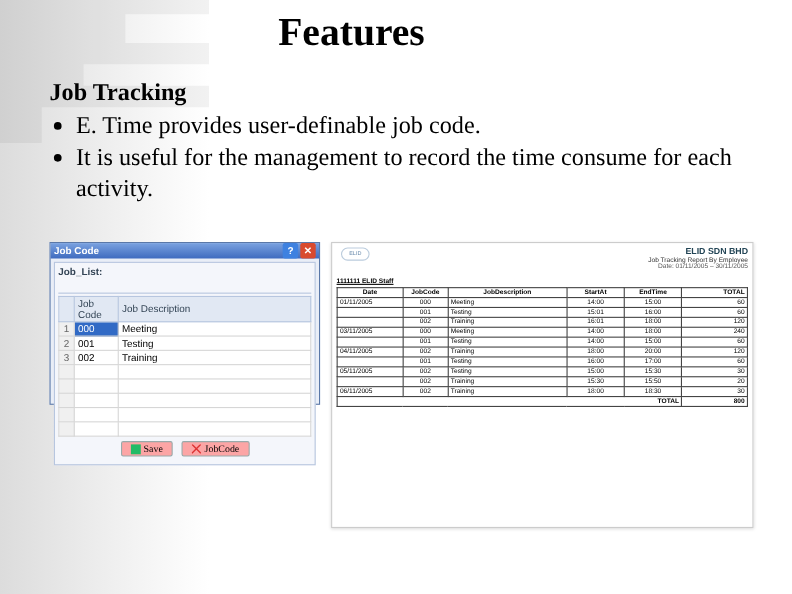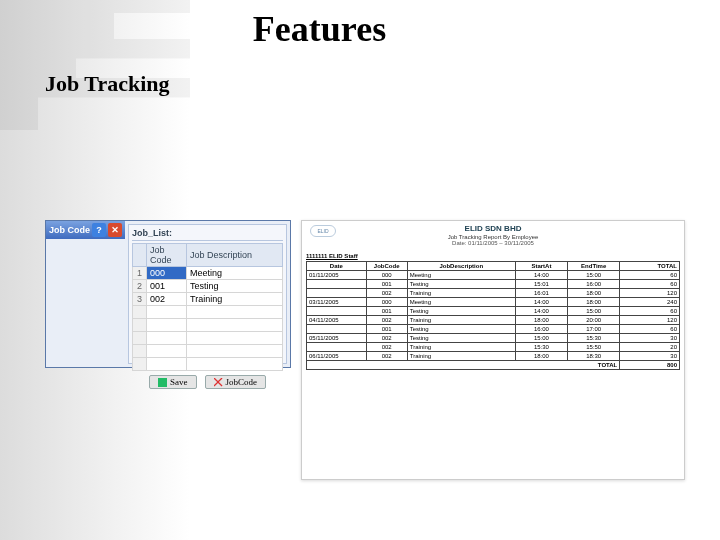--- a/index.html
+++ b/index.html
@@ -7,42 +7,42 @@
   .slide{width:720px;height:540px;position:relative;background:#fff;overflow:hidden}
   .bg-grad{position:absolute;left:0;top:0;width:190px;height:540px;background:linear-gradient(to right,#dcdcdc 0%,#f5f5f5 70%,#fff 100%);z-index:0}
   .decor{position:absolute;left:0;top:0;width:190px;height:130px;z-index:1;background:#000;clip-path:polygon(0 0,100% 0,100% 10%,60% 10%,60% 30%,100% 30%,100% 45%,40% 45%,40% 60%,100% 60%,100% 75%,20% 75%,20% 100%,0 100%);opacity:.05}
   .title{position:absolute;top:8px;left:0;width:639px;text-align:center;font-size:36px;font-weight:bold;z-index:3}
   .body{position:absolute;top:70px;left:45px;width:640px;z-index:3;font-size:22px;line-height:1.25}
   .subhead{font-weight:bold;margin-bottom:2px}
   ul.bullets{margin:0;padding-left:24px}
   ul.bullets li{margin-bottom:2px}
   .figs{position:absolute;top:220px;left:45px;width:640px;height:260px;z-index:3;display:flex;gap:10px}
   
-  .dlg{width:246px;height:148px;border:1px solid #5a78a8;background:#e9eef7;font-family:Tahoma,Arial,sans-serif;font-size:9px;display:flex;}
+  .dlg{width:246px;height:148px;border:1px solid #5a78a8;background:#e9eef7;font-family:Tahoma,Arial,sans-serif;font-size:9px;display:flex;flex-direction:column}
   .dlg-titlebar{height:18px;background:linear-gradient(#7aa2e0,#3f6bbf);color:#fff;display:flex;align-items:center;padding:0 3px;font-weight:bold}
   .dlg-titlebar .t{flex:1}
   .dlg-titlebar .btn{width:14px;height:14px;border-radius:2px;margin-left:2px;display:flex;align-items:center;justify-content:center}
   .btn.help{background:#3e81e0;color:#fff}
   .btn.close{background:#d94a2e;color:#fff}
   .dlg-body{flex:1;background:#f4f6fb;border:1px solid #b7c6df;margin:3px;padding:3px;display:flex;flex-direction:column}
-  .dlg-caption{font-weight:bold;color:#345;border-bottom:1px solid #b7c6df;padding-bottom:2px;margin-bottom:2px}
+  .dlg-caption{font-weight:bold;color:#345;border-bottom:1px solid #b7c6df;padding-bottom:14px;margin-bottom:2px}
   table.grid{width:100%;border-collapse:collapse;background:#fff}
   table.grid th{background:#e1e8f3;border:1px solid #b7c6df;font-weight:normal;text-align:left;padding:1px 3px;color:#345}
   table.grid td{border:1px solid #d6d6d6;padding:1px 3px;height:13px}
   table.grid td.rownum{width:14px;text-align:center;background:#f0f0f0;color:#666}
   table.grid td.code{width:40px}
   td.sel{background:#316ac5;color:#fff}
   .dlg-foot{display:flex;justify-content:center;gap:8px;padding:4px 0}
-  .dlg-foot button{font:9px Tahoma;padding:1px 8px;border:1px solid #9aa;background:#e5e5e5;border-radius:2px;display:flex;align-items:center;gap:3px}
+  .dlg-foot button{font:9px Tahoma;padding:1px 8px;border:1px solid #9aa;background:#fca5a5;border-radius:2px;display:flex;align-items:center;gap:3px}
   .ico{display:inline-block;width:9px;height:9px}
   .ico.save{background:#2b6}
   .ico.del{background:#d33;clip-path:polygon(10% 0,0 10%,40% 50%,0 90%,10% 100%,50% 60%,90% 100%,100% 90%,60% 50%,100% 10%,90% 0,50% 40%)}
   
   .report{flex:1;border:1px solid #ccc;background:#fff;font-family:Arial,sans-serif;font-size:6px;padding:4px;position:relative;box-shadow:0 1px 3px rgba(0,0,0,.15)}
-  .r-head{text-align:center;line-height:1.1}
+  .r-head{text-align:right;line-height:1.1}
   .r-head .company{font-weight:bold;font-size:8px;color:#245}
   .r-head .rtitle{color:#333}
   .r-head .range{color:#555}
   .r-emp{margin-top:6px;font-weight:bold;text-decoration:underline;font-size:6px}
   table.rgrid{width:100%;border-collapse:collapse;margin-top:2px;table-layout:fixed}
   table.rgrid th,table.rgrid td{border:1px solid #444;padding:0 2px;text-align:center;height:9px;white-space:nowrap;overflow:hidden}
   table.rgrid th{font-weight:bold}
   table.rgrid td.tl{text-align:left}
   table.rgrid td.tr,table.rgrid th.tr{text-align:right}
   table.rgrid tr.totrow td{font-weight:bold}
@@ -52,20 +52,24 @@
 <body>
 
 <div class="slide">
   <div class="bg-grad"></div>
   <div class="decor"></div>
 
   <div class="title">Features</div>
 
   <div class="body">
     <div class="subhead">Job Tracking</div>
+    <ul class="bullets">
+      <li>E. Time provides user-definable job code.</li>
+      <li>It is useful for the management to record the time consume for each activity.</li>
+    </ul>
   </div>
 
   <div class="figs">
 
     <div class="dlg">
       <div class="dlg-titlebar">
         <span class="t">Job Code</span>
         <span class="btn help">?</span>
         <span class="btn close">✕</span>
       </div>

